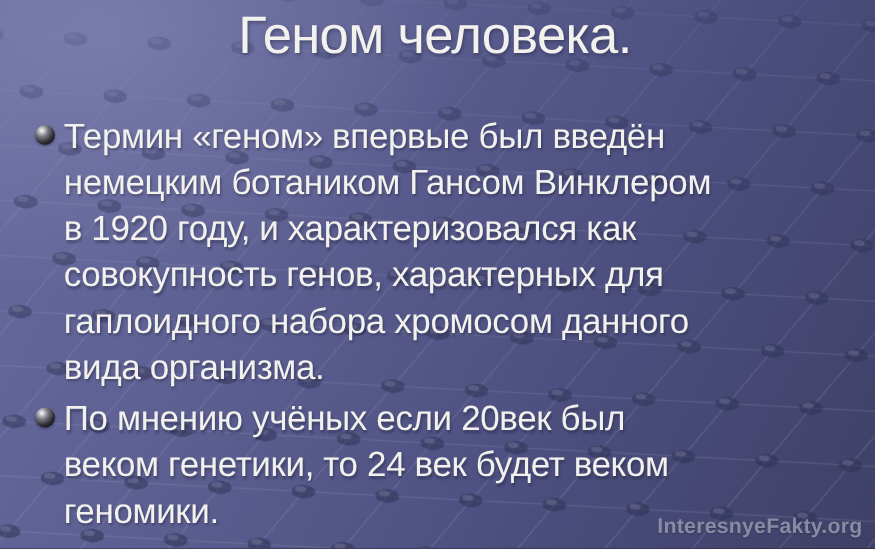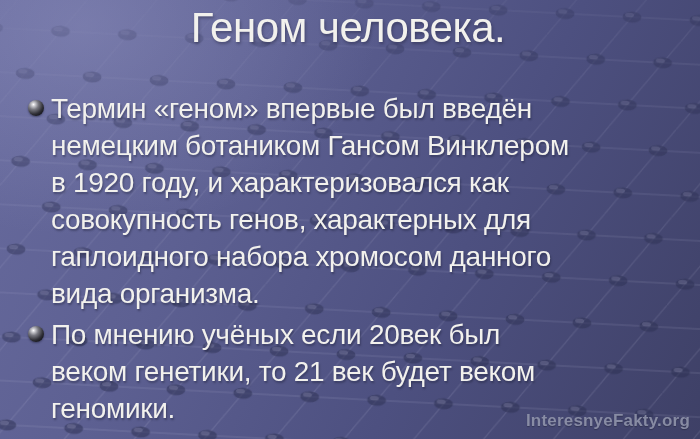--- a/index.html
+++ b/index.html
@@ -123,21 +123,21 @@
 немецким ботаником Гансом Винклером
 в 1920 году, и характеризовался как
 совокупность генов, характерных для
 гаплоидного набора хромосом данного
 вида организма.</p>
     </div>
 
     <div class="bullet-item">
       <span class="sphere"></span>
       <p class="bullet-text">По мнению учёных если 20век был
-веком генетики, то 21 век будет веком
+веком генетики, то 24 век будет веком
 геномики.</p>
     </div>
 
   </div>
 
   <div class="watermark">InteresnyeFakty.org</div>
 
 </div>
 
 </body></html>

